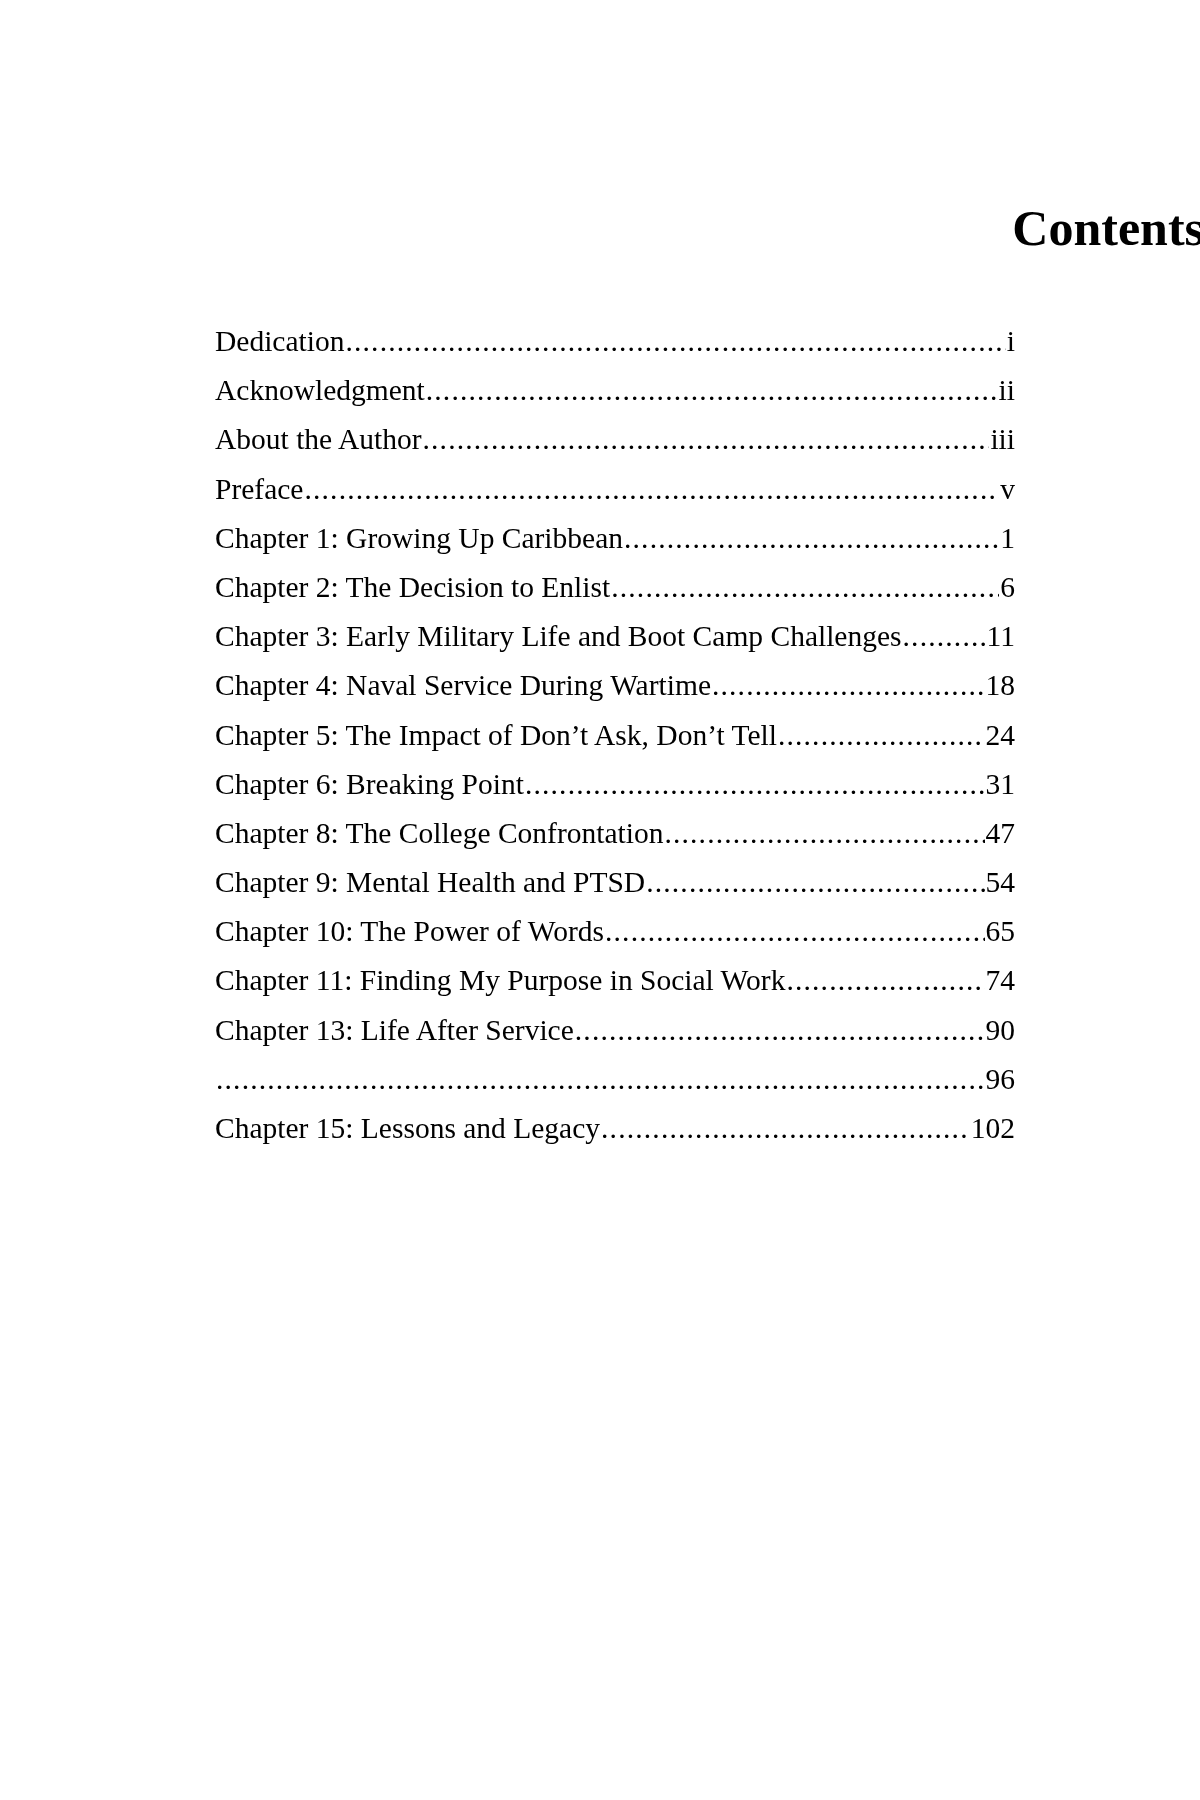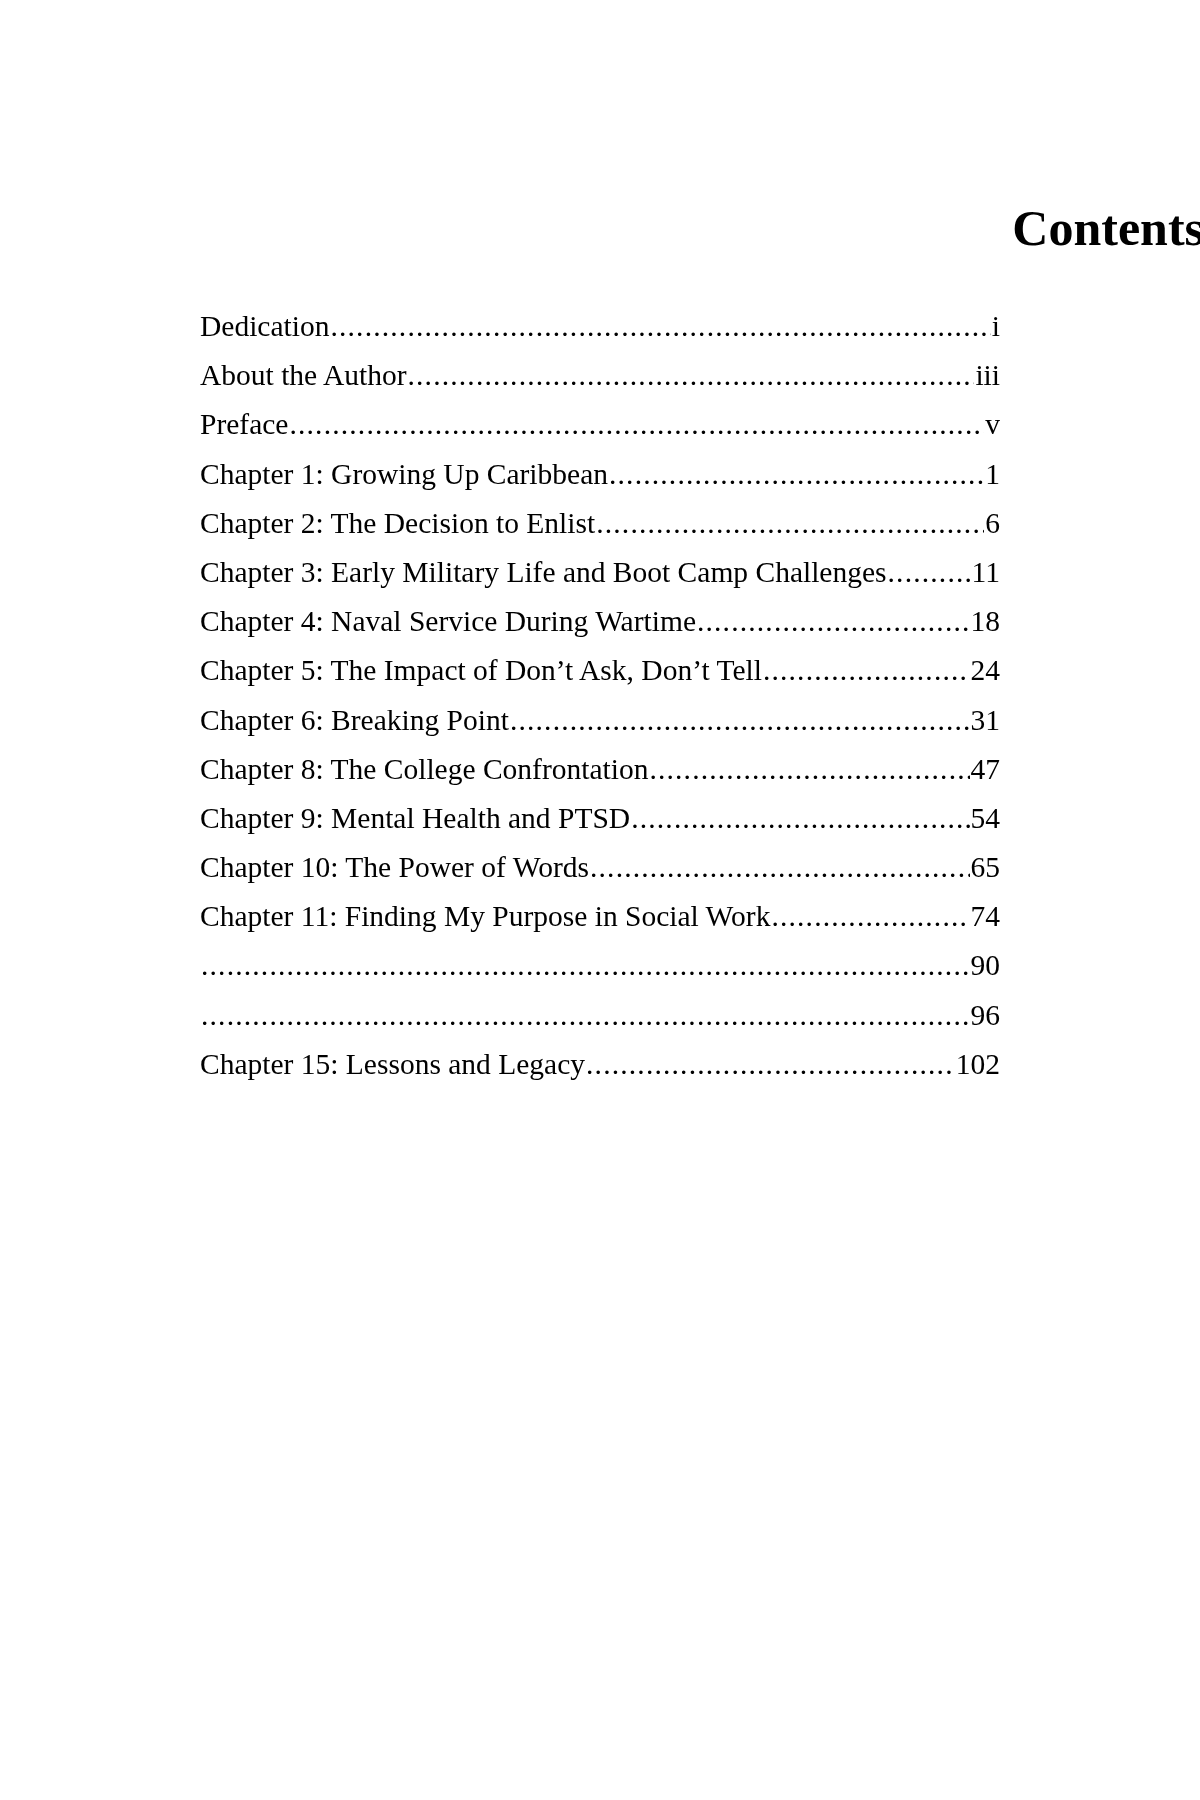--- a/index.html
+++ b/index.html
@@ -32,21 +32,21 @@
       font-weight: bold;
       font-size: 50px;
       line-height: 56px;
       margin: 4px;
     }
     .toc {
       position: absolute;
       left: 200px;
       top: 302px;
       width: 800px;
-      margin: 0;
+      margin: 15px;
       padding: 0;
       list-style: none;
     }
     .toc-row {
       display: flex;
       align-items: baseline;
       height: 49.2px;
       font-size: 29.5px;
       line-height: 49.2px;
       white-space: nowrap;
@@ -75,20 +75,25 @@
 <body>
 
 <div class="page">
   <h1 class="title">Contents</h1>
 
   <ul class="toc">
     <li class="toc-row">
       <span class="toc-label">Dedication</span>
       <span class="toc-leader"></span>
       <span class="toc-page">i</span>
+    </li>
+    <li class="toc-row">
+      <span class="toc-label">Acknowledgment</span>
+      <span class="toc-leader"></span>
+      <span class="toc-page">ii</span>
     </li>
     <li class="toc-row">
       <span class="toc-label">About the Author</span>
       <span class="toc-leader"></span>
       <span class="toc-page">iii</span>
     </li>
     <li class="toc-row">
       <span class="toc-label">Preface</span>
       <span class="toc-leader"></span>
       <span class="toc-page">v</span>
@@ -137,20 +142,21 @@
       <span class="toc-label">Chapter 10: The Power of Words</span>
       <span class="toc-leader"></span>
       <span class="toc-page">65</span>
     </li>
     <li class="toc-row">
       <span class="toc-label">Chapter 11: Finding My Purpose in Social Work</span>
       <span class="toc-leader"></span>
       <span class="toc-page">74</span>
     </li>
     <li class="toc-row">
+      <span class="toc-label">Chapter 13: Life After Service</span>
       <span class="toc-leader"></span>
       <span class="toc-page">90</span>
     </li>
     <li class="toc-row">
       <span class="toc-leader"></span>
       <span class="toc-page">96</span>
     </li>
     <li class="toc-row">
       <span class="toc-label">Chapter 15: Lessons and Legacy</span>
       <span class="toc-leader"></span>

